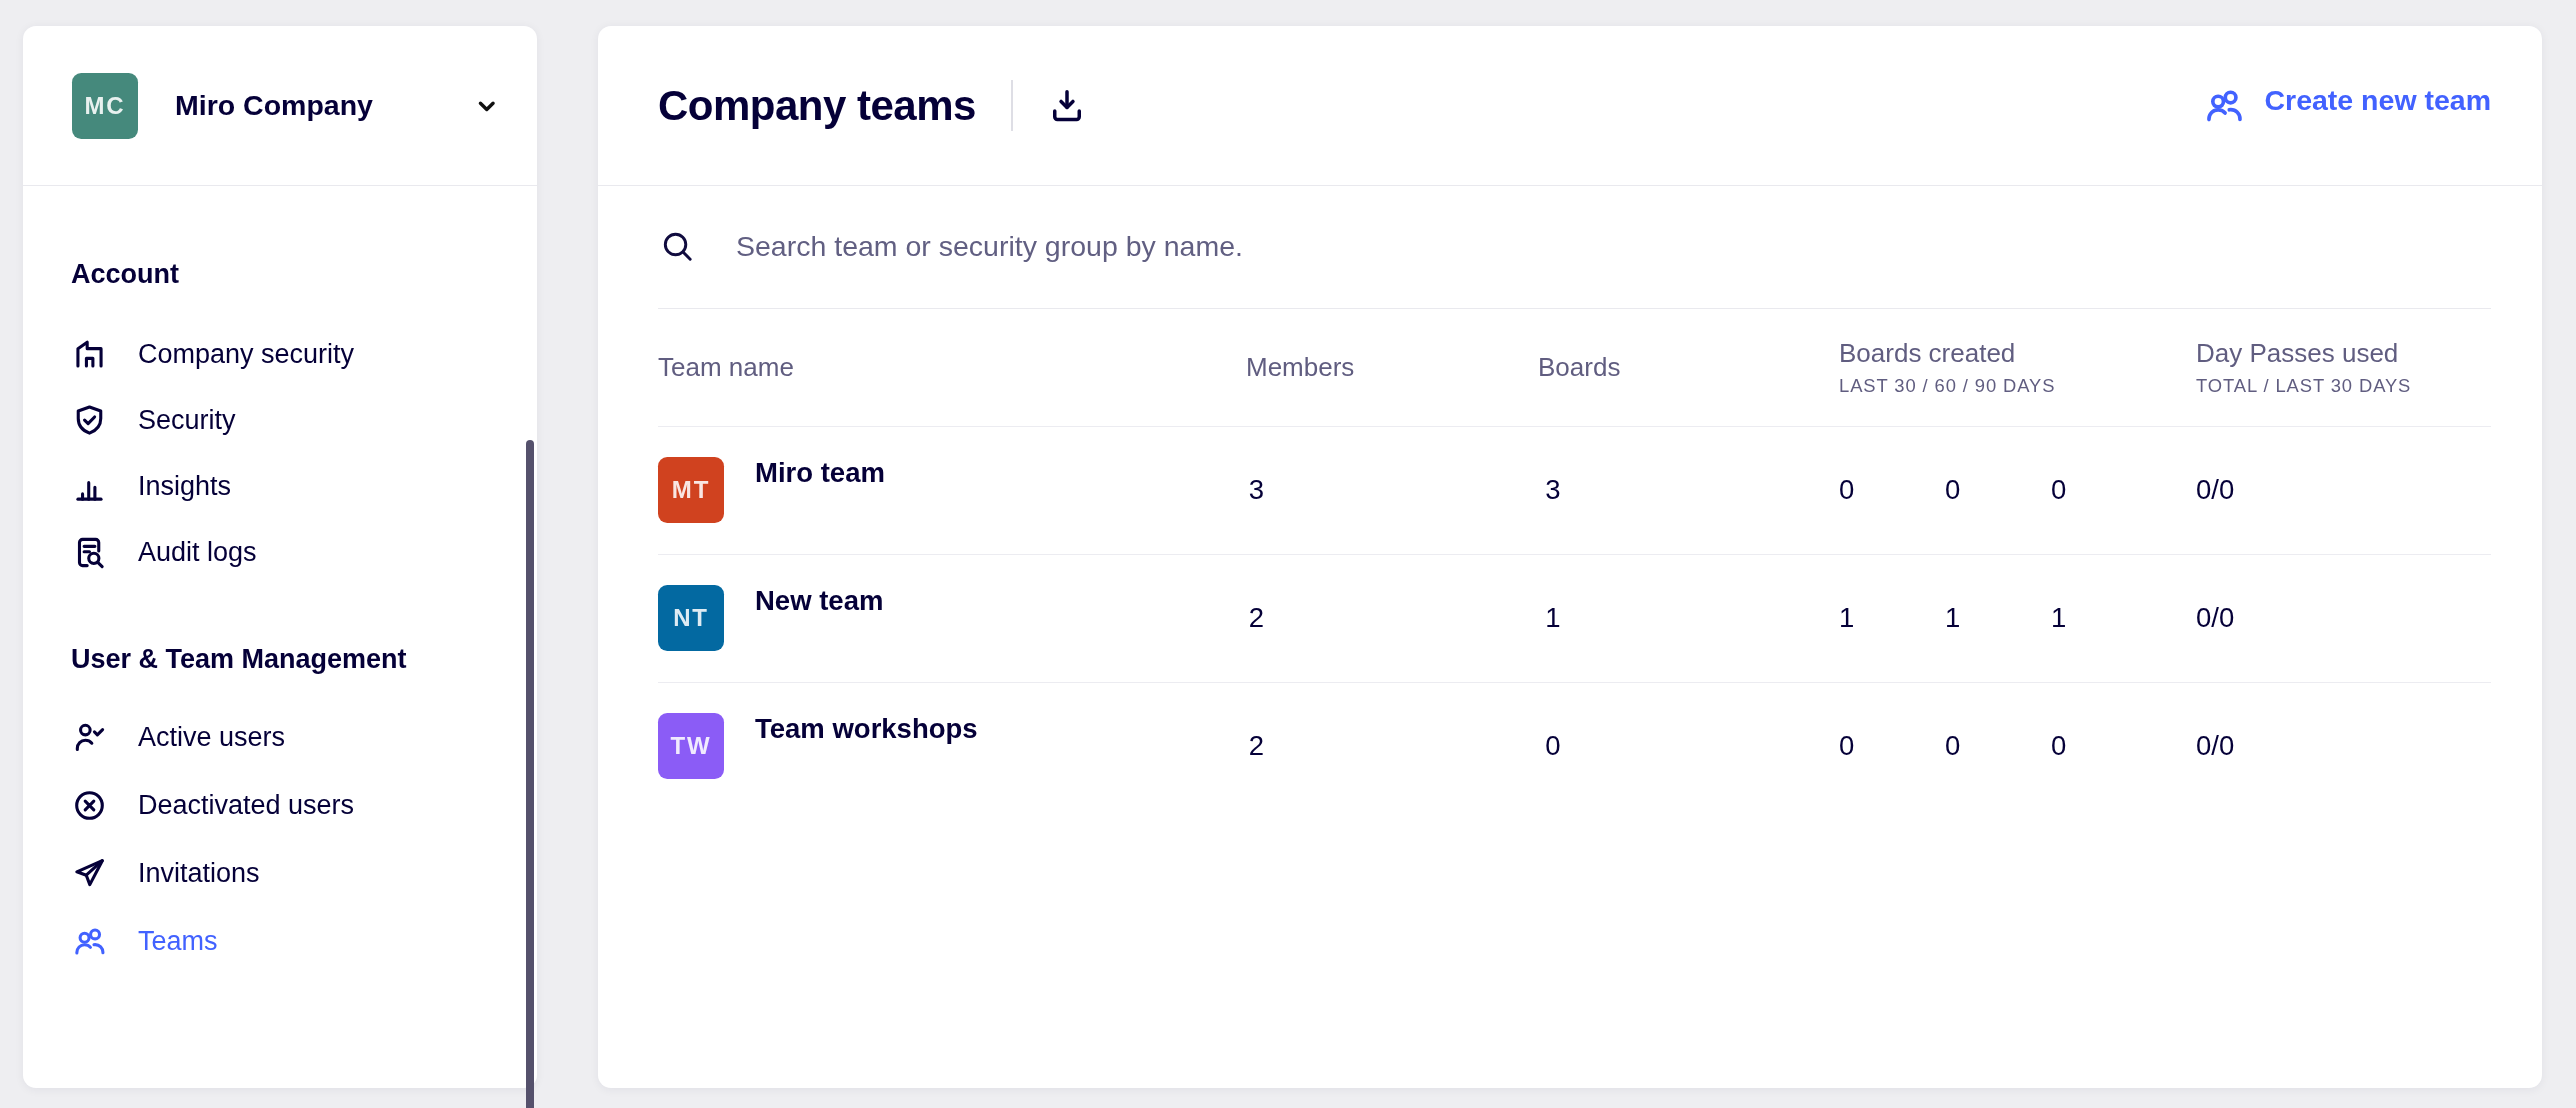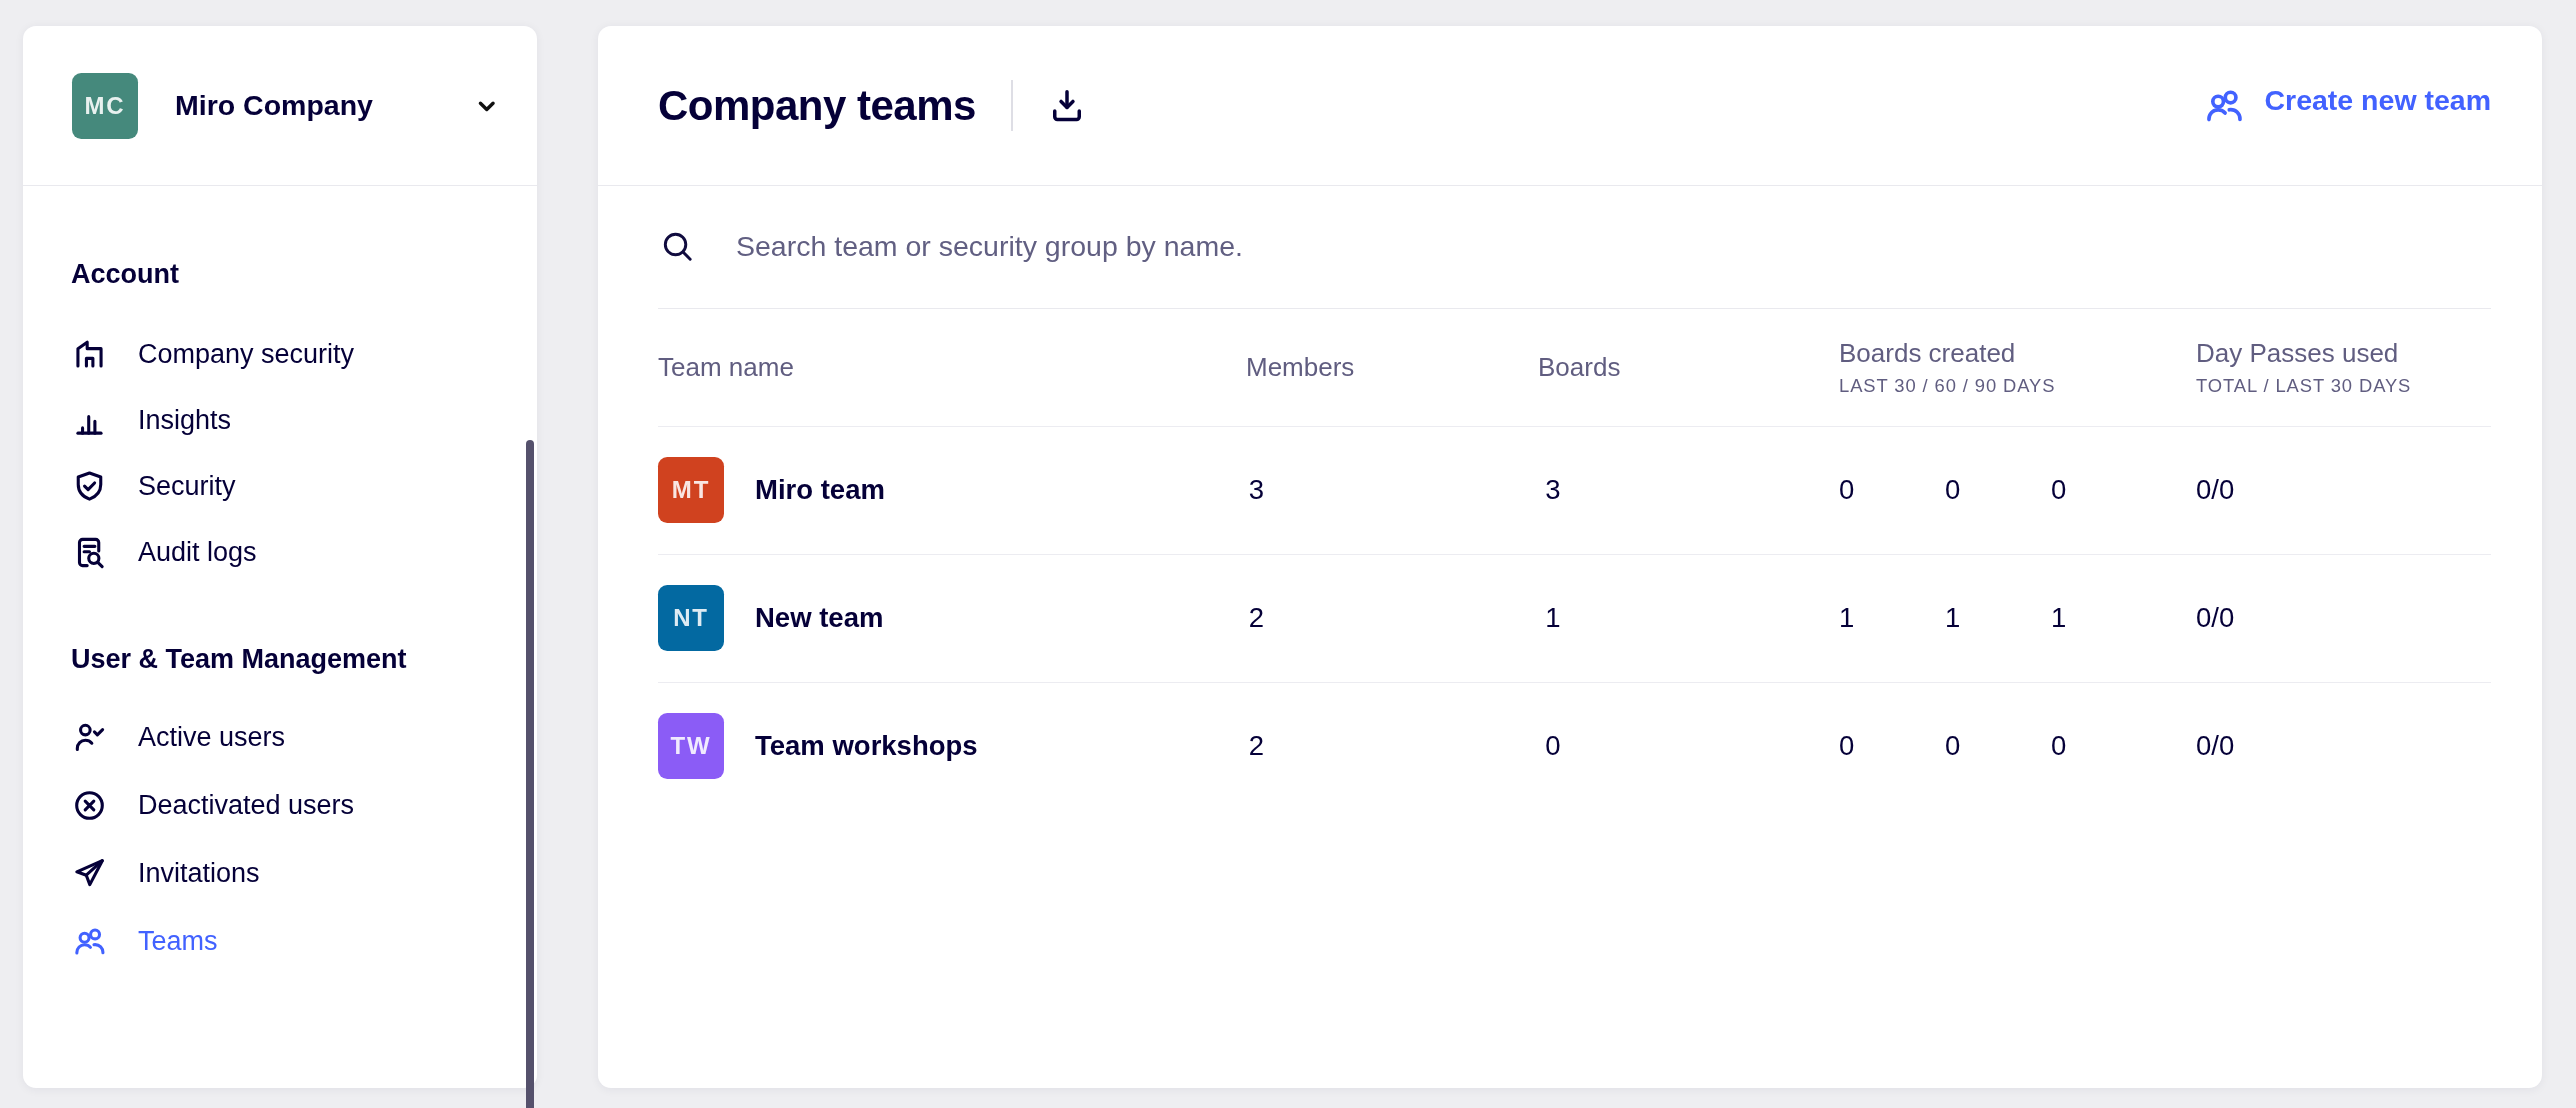--- a/index.html
+++ b/index.html
@@ -82,21 +82,21 @@
   .thead,.trow{
     display:grid;grid-template-columns:588px 292px 301px 357px 1fr;
     align-items:center;
   }
   .thead{height:117px;color:#605D80;}
   .th-main{font-size:26px;}
   .th-sub{font-size:18.4px;letter-spacing:0.9px;margin-top:5.5px;}
   .table-top-divider,.row-divider{height:0.9px;background:#ECECF1;}
   .trow{height:127px;}
   .trow + .trow{border-top:0.9px solid #ECECF1;}
-  .team-cell{display:flex;align-items:center;}
+  .team-cell{display:flex;align-items:flex-start;}
   .avatar{
     width:66px;height:66px;border-radius:9.2px;flex:0 0 auto;
     display:flex;align-items:center;justify-content:center;
     color:rgba(255,255,255,0.87);font-weight:bold;font-size:24px;letter-spacing:1.8px;
   }
   .team-name{margin-left:31px;font-size:27.5px;font-weight:bold;}
   .num{font-size:27.5px;}
   .pad3{padding-left:2.8px;}
   .pad8{padding-left:7.3px;}
   .bc-cell{display:flex;}
@@ -133,34 +133,34 @@
             <svg width="37" height="37" viewBox="0 0 24 24" fill="none" stroke="currentColor" stroke-width="2" stroke-linecap="round" stroke-linejoin="round">
                 <path d="M4.5 19.5V8.2L10.5 4v4.2h9v11.3"></path>
                 <path d="M10 19.5v-5h4.2v5"></path>
               </svg>
           </span>
           <span class="nlabel">Company security</span>
         </div>
         <div class="nav-item">
           <span class="nicon">
             <svg width="37" height="37" viewBox="0 0 24 24" fill="none" stroke="currentColor" stroke-width="2" stroke-linecap="round" stroke-linejoin="round">
+                <path d="M12 3.2l7.3 2.6v4.9c0 4.6-3 7.9-7.3 9.5-4.3-1.6-7.3-4.9-7.3-9.5V5.8L12 3.2z"></path>
+                <path d="M8.8 11.7l2.3 2.3 4.2-4.3"></path>
+              </svg>
+          </span>
+          <span class="nlabel">Security</span>
+        </div>
+        <div class="nav-item">
+          <span class="nicon">
+            <svg width="37" height="37" viewBox="0 0 24 24" fill="none" stroke="currentColor" stroke-width="2" stroke-linecap="round" stroke-linejoin="round">
                 <path d="M4.5 20.2h15"></path>
                 <path d="M7.5 16.8v3.4M11.5 9.5v10.7M15.5 12.5v7.7"></path>
               </svg>
           </span>
           <span class="nlabel">Insights</span>
-        </div>
-        <div class="nav-item">
-          <span class="nicon">
-            <svg width="37" height="37" viewBox="0 0 24 24" fill="none" stroke="currentColor" stroke-width="2" stroke-linecap="round" stroke-linejoin="round">
-                <path d="M12 3.2l7.3 2.6v4.9c0 4.6-3 7.9-7.3 9.5-4.3-1.6-7.3-4.9-7.3-9.5V5.8L12 3.2z"></path>
-                <path d="M8.8 11.7l2.3 2.3 4.2-4.3"></path>
-              </svg>
-          </span>
-          <span class="nlabel">Security</span>
         </div>
         <div class="nav-item">
           <span class="nicon">
             <svg width="37" height="37" viewBox="0 0 24 24" fill="none" stroke="currentColor" stroke-width="2" stroke-linecap="round" stroke-linejoin="round">
                 <path d="M18 11V5.5c0-1.1-.9-2-2-2H7.5c-1.1 0-2 .9-2 2v13c0 1.1.9 2 2 2h3"></path>
                 <path d="M8.5 8h7M8.5 11.5h3.5"></path>
                 <circle cx="14.8" cy="15.8" r="3.3"></circle>
                 <path d="M17.2 18.2l3 3"></path>
               </svg>
           </span>

